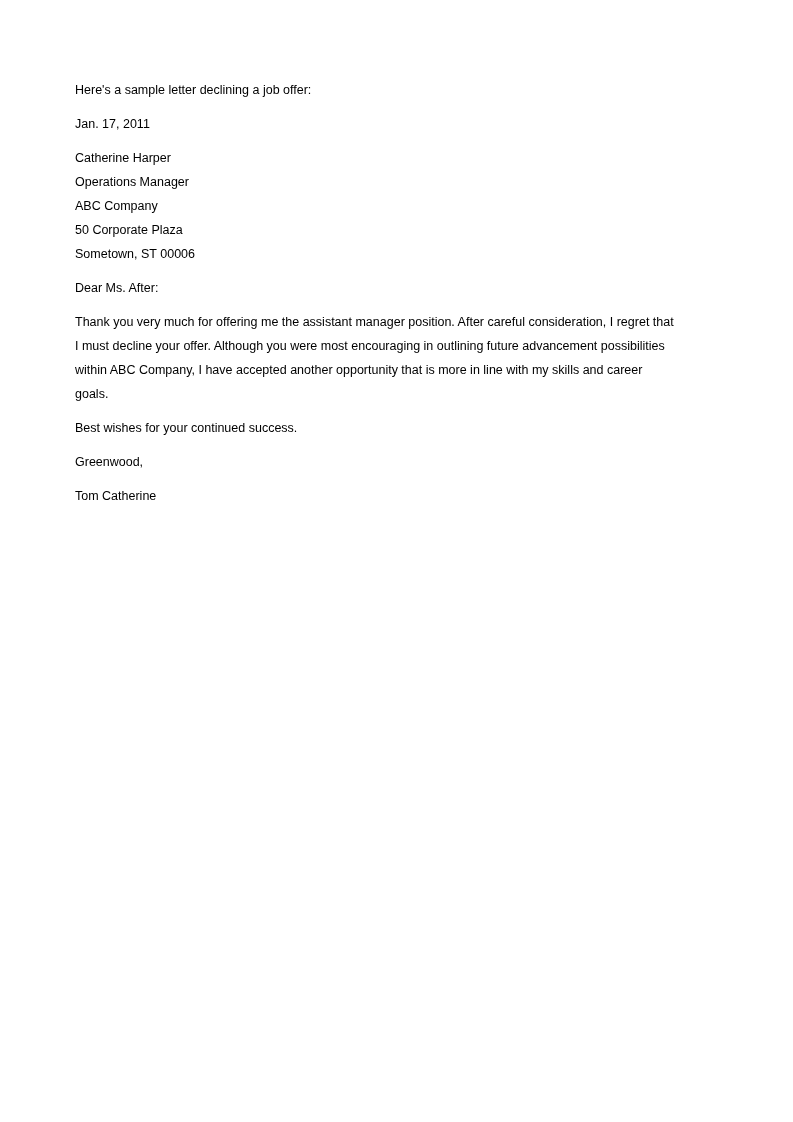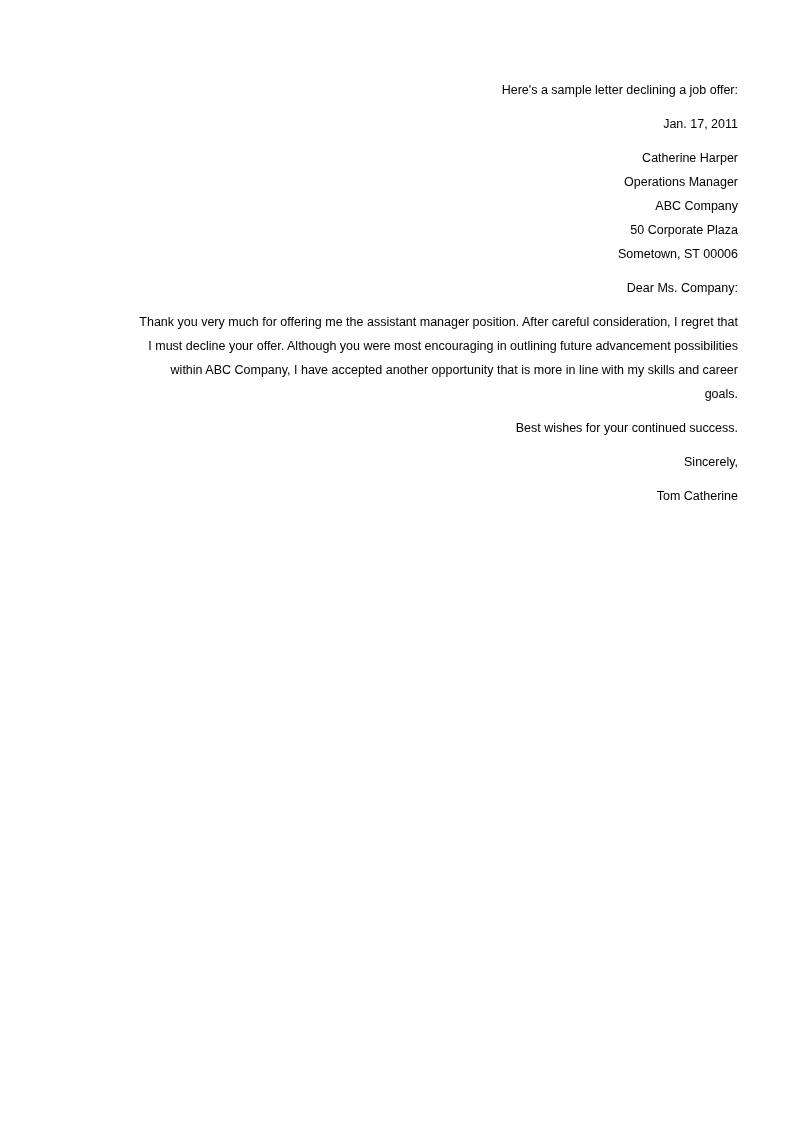--- a/index.html
+++ b/index.html
@@ -20,45 +20,44 @@
     width: 793px;
     height: 1122px;
     padding: 78px 55px 0 75px;
     background: #ffffff;
   }
   .para {
     margin: 0 0 10px 0;
     line-height: 24px;
     white-space: pre-line; 
     max-width: 680px;
-    text-align: right;
   }
 </style>
 </head>
 <body>
 
 <div class="page">
 
   <p class="para">Here's a sample letter declining a job offer:</p>
 
   <p class="para">Jan. 17, 2011</p>
 
   <p class="para">Catherine Harper
 Operations Manager
 ABC Company
 50 Corporate Plaza
 Sometown, ST 00006</p>
 
-  <p class="para">Dear Ms. Company:</p>
+  <p class="para">Dear Ms. After:</p>
 
   <p class="para">Thank you very much for offering me the assistant manager position. After careful consideration, I regret that
 I must decline your offer. Although you were most encouraging in outlining future advancement possibilities
 within ABC Company, I have accepted another opportunity that is more in line with my skills and career
 goals.</p>
 
 
   <p class="para">Best wishes for your continued success.</p>
 
-  <p class="para">Sincerely,</p>
+  <p class="para">Greenwood,</p>
 
   <p class="para">Tom Catherine</p>
 
 </div>
 
 </body></html>

